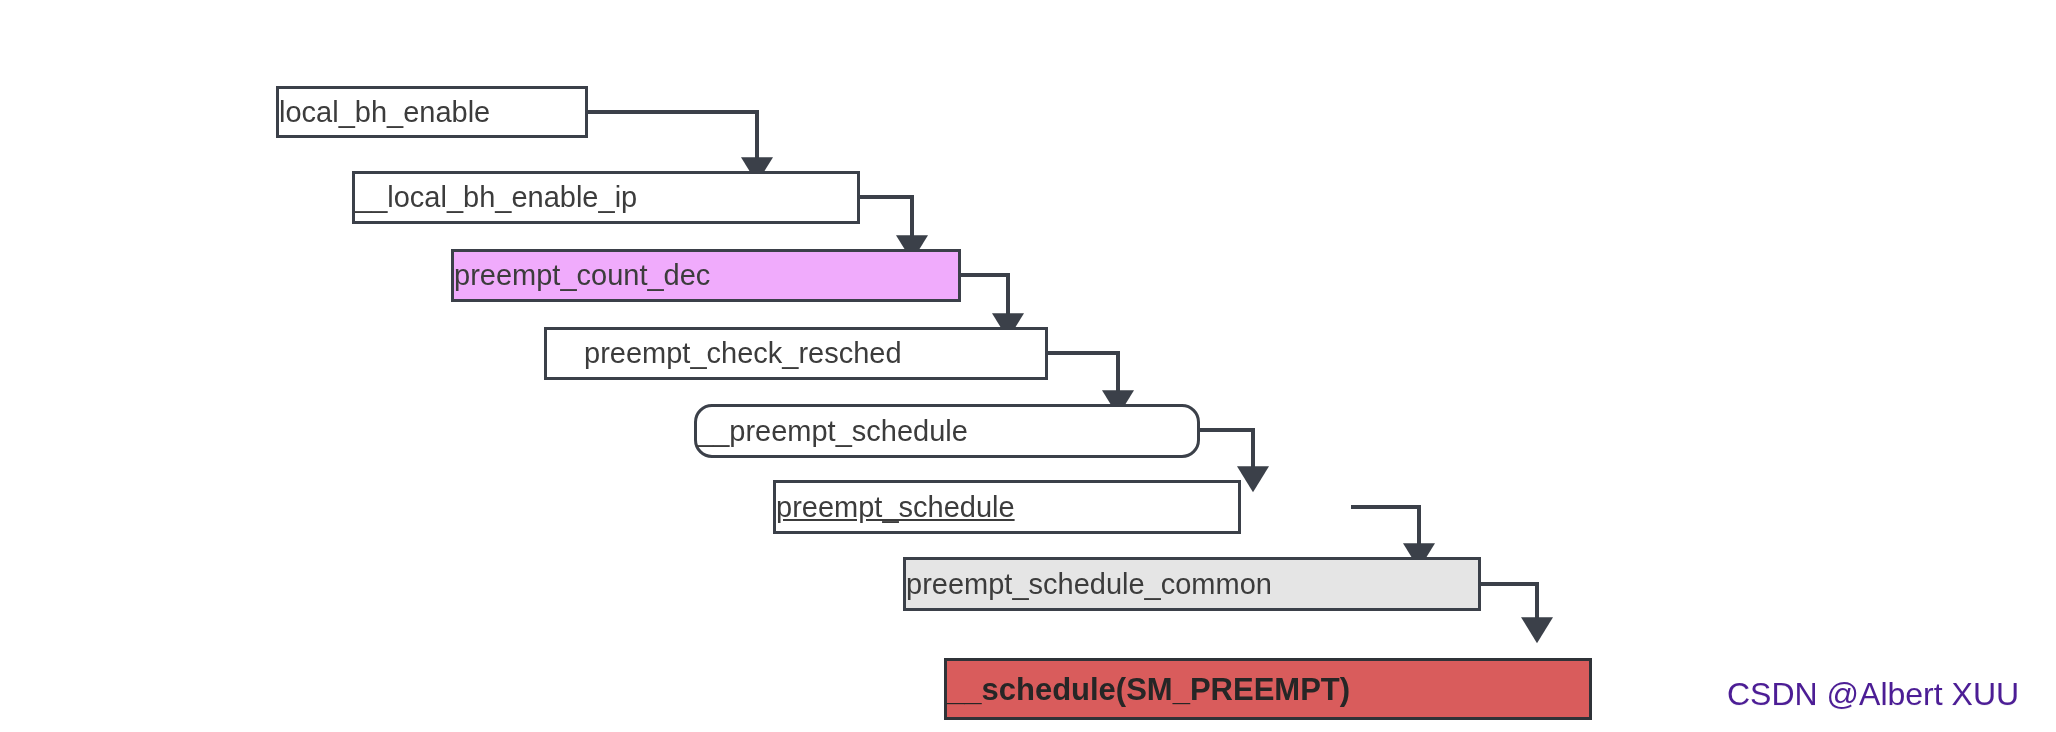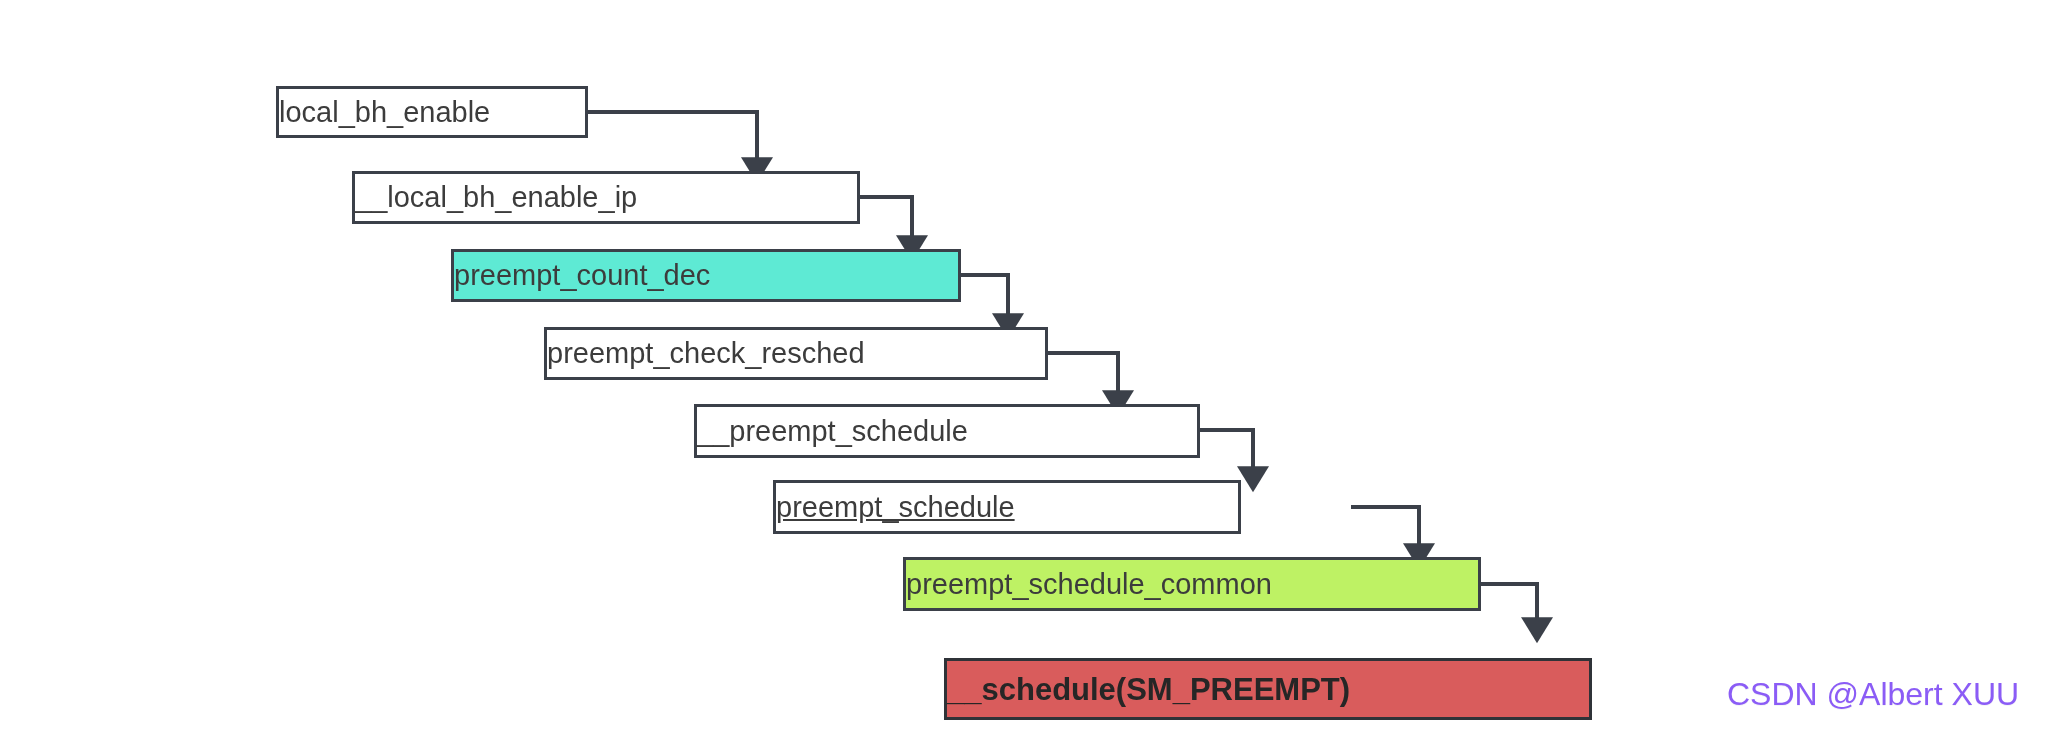--- a/index.html
+++ b/index.html
@@ -83,35 +83,35 @@
       </g>
   </svg>
 
   <div id="node-layer">
       <div class="node" style="left: 276px; top: 86px; width: 312px; height: 52px; font-size: 29px; background: rgb(255, 255, 255); color: rgb(60, 60, 60); border-color: rgb(59, 64, 73);">
         <span class="node-label">local_bh_enable</span>
       </div>
       <div class="node" style="left: 352px; top: 171px; width: 508px; height: 53px; font-size: 29px; background: rgb(255, 255, 255); color: rgb(60, 60, 60); border-color: rgb(59, 64, 73);">
         <span class="node-label">__local_bh_enable_ip</span>
       </div>
-      <div class="node" style="left: 451px; top: 249px; width: 510px; height: 53px; font-size: 29px; background: #5eead4; color: rgb(60, 60, 60); border-color: rgb(59, 64, 73);">
+      <div class="node" style="left: 451px; top: 249px; width: 510px; height: 53px; font-size: 29px; background: #f0abfc; color: rgb(60, 60, 60); border-color: rgb(59, 64, 73);">
         <span class="node-label">preempt_count_dec</span>
       </div>
-      <div class="node" style="left: 544px; top: 327px; width: 504px; height: 53px; font-size: 29px; background: rgb(255, 255, 255); color: rgb(60, 60, 60); border-color: rgb(59, 64, 73);">
+      <div class="node" style="left: 544px; top: 327px; width: 504px; height: 53px; font-size: 29px; background: rgb(255, 255, 255); color: rgb(60, 60, 60); border-color: rgb(59, 64, 73); padding-left: 37px;">
         <span class="node-label">preempt_check_resched</span>
       </div>
-      <div class="node" style="left: 694px; top: 404px; width: 506px; height: 54px; font-size: 29px; background: rgb(255, 255, 255); color: rgb(60, 60, 60); border-color: rgb(59, 64, 73);">
+      <div class="node" style="left: 694px; top: 404px; width: 506px; height: 54px; font-size: 29px; background: rgb(255, 255, 255); color: rgb(60, 60, 60); border-color: rgb(59, 64, 73); border-radius: 18px;">
         <span class="node-label">__preempt_schedule</span>
       </div>
       <div class="node" style="left: 773px; top: 480px; width: 468px; height: 54px; font-size: 29px; background: rgb(255, 255, 255); color: rgb(60, 60, 60); border-color: rgb(59, 64, 73); text-decoration: underline;">
         <span class="node-label">preempt_schedule</span>
       </div>
-      <div class="node" style="left: 903px; top: 557px; width: 578px; height: 54px; font-size: 29px; background: #bef264; color: rgb(60, 60, 60); border-color: rgb(59, 64, 73);">
+      <div class="node" style="left: 903px; top: 557px; width: 578px; height: 54px; font-size: 29px; background: #e5e5e5; color: rgb(60, 60, 60); border-color: rgb(59, 64, 73);">
         <span class="node-label">preempt_schedule_common</span>
       </div>
       <div class="node highlight" style="left: 944px; top: 631px; width: 648px; height: 62px; font-size: 31px; background: rgb(217, 92, 92); color: rgb(38, 38, 38);">
         <span class="node-label">__schedule(SM_PREEMPT)</span>
       </div>
     </div>
 
-  <div class="watermark" style="left: 1727px; top: 676px; font-size: 32px; color: #8b5cf6;">CSDN @Albert XUU</div>
+  <div class="watermark" style="left: 1727px; top: 676px; font-size: 32px; color: #4c1d95;">CSDN @Albert XUU</div>
 
 </div>
 
 </body></html>

